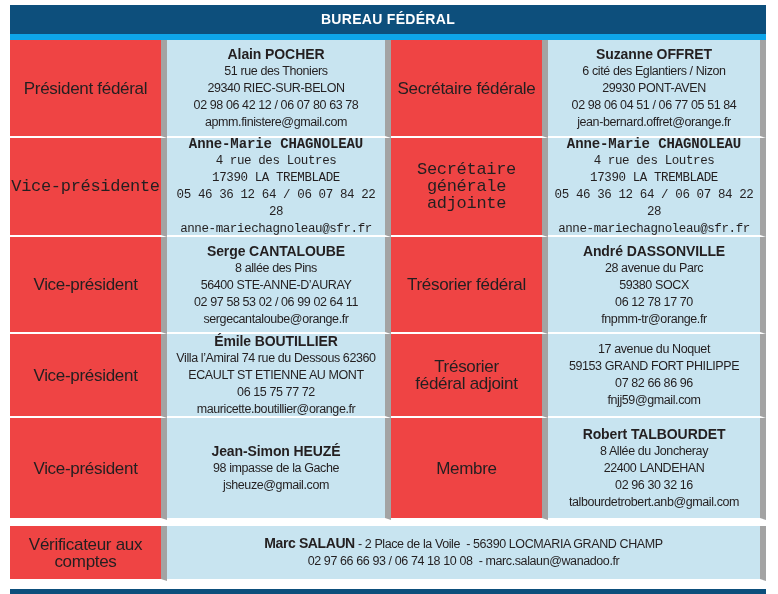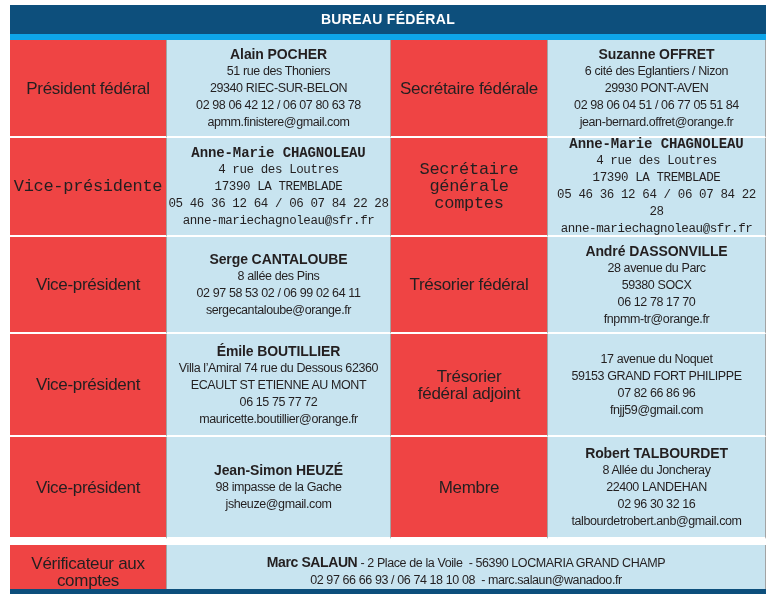--- a/index.html
+++ b/index.html
@@ -1,28 +1,28 @@
 <!DOCTYPE html>
 <html><head>
 <meta charset="utf-8">
 <style>
   html, body { margin: 0; padding: 0; background: #ffffff; }
   body { width: 778px; height: 594px; overflow: hidden; position: relative; font-family: "Liberation Sans", "DejaVu Sans", sans-serif; }
   .board { position: absolute; left: 10px; top: 5px; width: 756px; }
   .header { background: #0d4f7c; color: #ffffff; height: 29px; line-height: 29px; text-align: center; font-weight: bold; font-size: 14px; letter-spacing: 0.3px; border-bottom: 6px solid #0ea5e9; }
   .grid { display: grid; grid-template-columns: 157px 224px 157px 218px; column-gap: 0; }
   .row { display: contents; }
-  .cell { display: flex; flex-direction: column; justify-content: center; align-items: center; text-align: center; box-sizing: border-box; border-bottom: 2px solid #ffffff; border-right: 1px solid #a3a3a3; }
+  .cell { display: flex; flex-direction: column; justify-content: center; align-items: center; text-align: center; box-sizing: border-box; border-bottom: 2px solid #ffffff; border-right: 6px solid #a3a3a3; }
   .role { background: #ef4444; color: #231f20; font-size: 17px; line-height: 17px; font-family: "Liberation Sans Narrow", "Liberation Sans", sans-serif; letter-spacing: -0.3px; }
   .info { background: #c8e4f0; color: #231f20; font-size: 12.5px; line-height: 17px; letter-spacing: -0.4px; }
   .name { font-weight: bold; font-size: 14px; line-height: 18px; letter-spacing: -0.1px; }
   .r1 .cell { height: 98px; }
   .r2 .cell { height: 99px; font-family: Liberation Mono, monospace; }
   .r3 .cell { height: 97px; }
-  .r4 .cell { height: 103px; text-align: center; }
+  .r4 .cell { height: 84px; text-align: center; }
   .r5 .cell { height: 102px; }
   .last { display: grid; grid-template-columns: 157px 599px; margin-top: 6px; }
   .last .cell { height: 55px; }
   .footer-bar { position: absolute; left: 10px; top: 589px; width: 756px; height: 5px; background: #0d4f7c; }
   .inline-name { font-weight: bold; font-size: 14px; }
 </style>
 </head>
 <body>
 
 <div class="board">
@@ -59,38 +59,39 @@
         </div>
       <div class="cell info">
         <span class="name">Anne-Marie CHAGNOLEAU</span>
         <span>4 rue des Loutres</span>
         <span>17390 LA TREMBLADE</span>
         <span>05 46 36 12 64 / 06 07 84 22 28</span>
         <span>anne-mariechagnoleau@sfr.fr</span>
       </div>
       <div class="cell role">
         <span>Secrétaire générale</span>
-        <span>comptes</span>
+        <span>adjointe</span>
       </div>
       <div class="cell info">
         <span class="name">Anne-Marie CHAGNOLEAU</span>
         <span>4 rue des Loutres</span>
         <span>17390 LA TREMBLADE</span>
         <span>05 46 36 12 64 / 06 07 84 22 28</span>
         <span>anne-mariechagnoleau@sfr.fr</span>
       </div>
     </div>
 
     <div class="row r3">
       <div class="cell role">
           <span>Vice-président</span>
         </div>
       <div class="cell info">
         <span class="name">Serge CANTALOUBE</span>
         <span>8 allée des Pins</span>
+        <span>56400 STE-ANNE-D’AURAY</span>
         <span>02 97 58 53 02 / 06 99 02 64 11</span>
         <span>sergecantaloube@orange.fr</span>
       </div>
       <div class="cell role">
           <span>Trésorier fédéral</span>
         </div>
       <div class="cell info">
         <span class="name">André DASSONVILLE</span>
         <span>28 avenue du Parc</span>
         <span>59380 SOCX</span>

